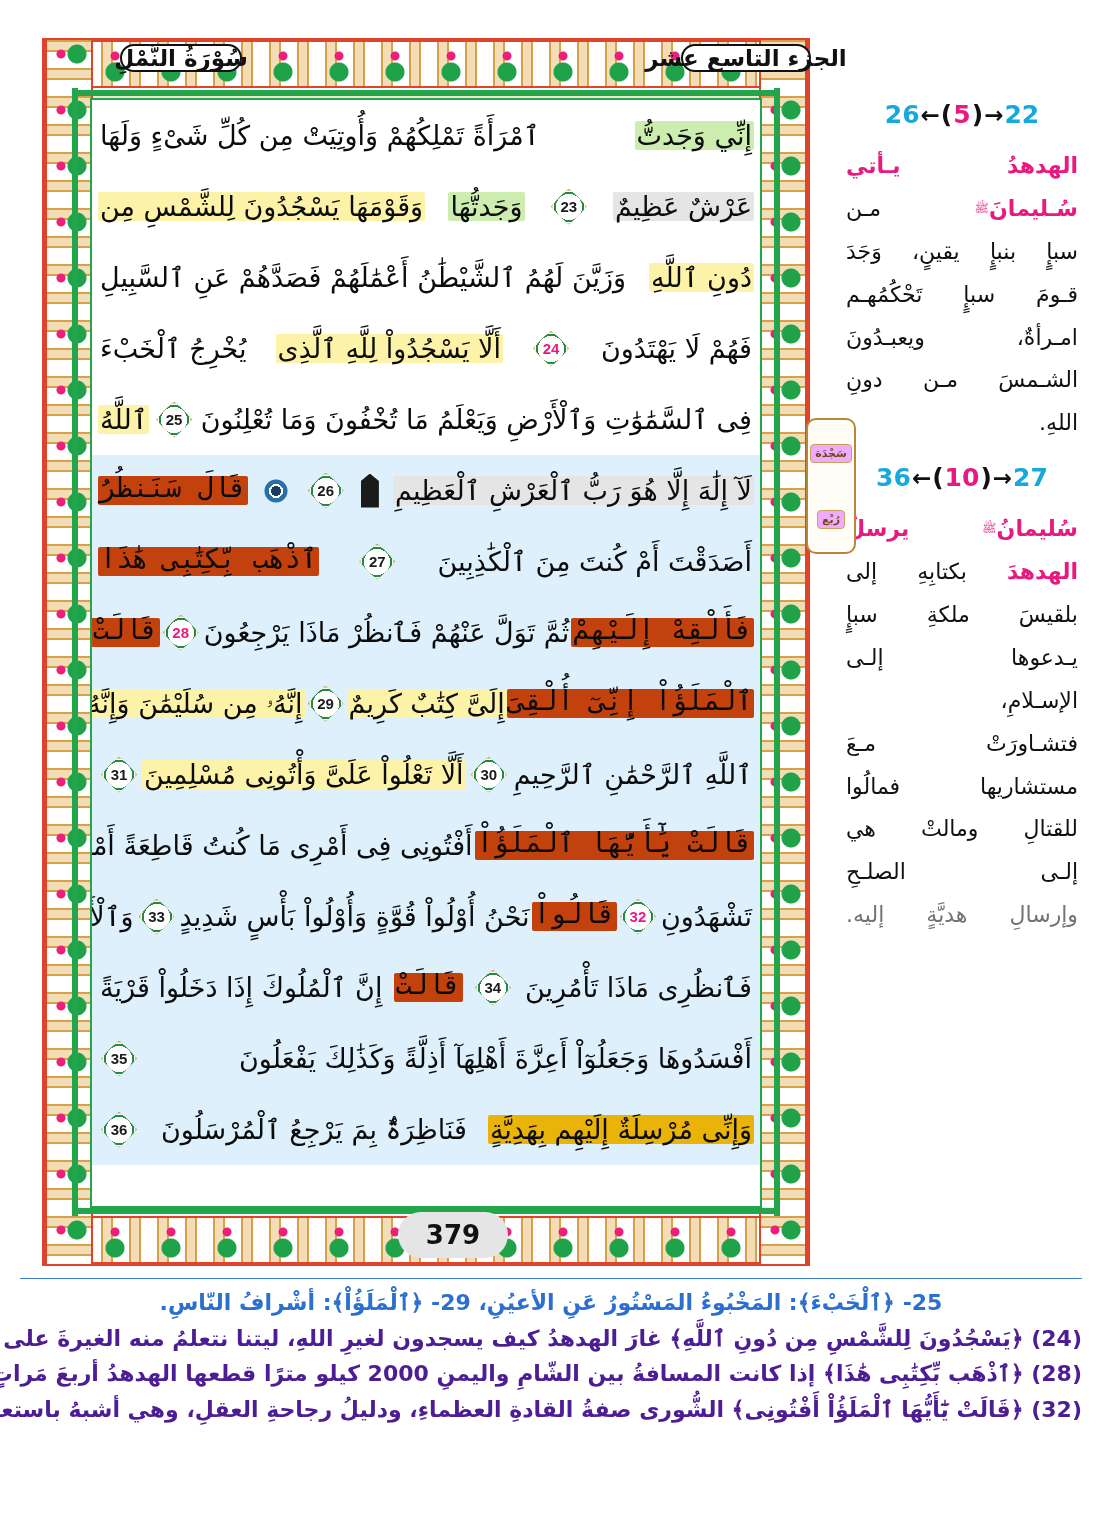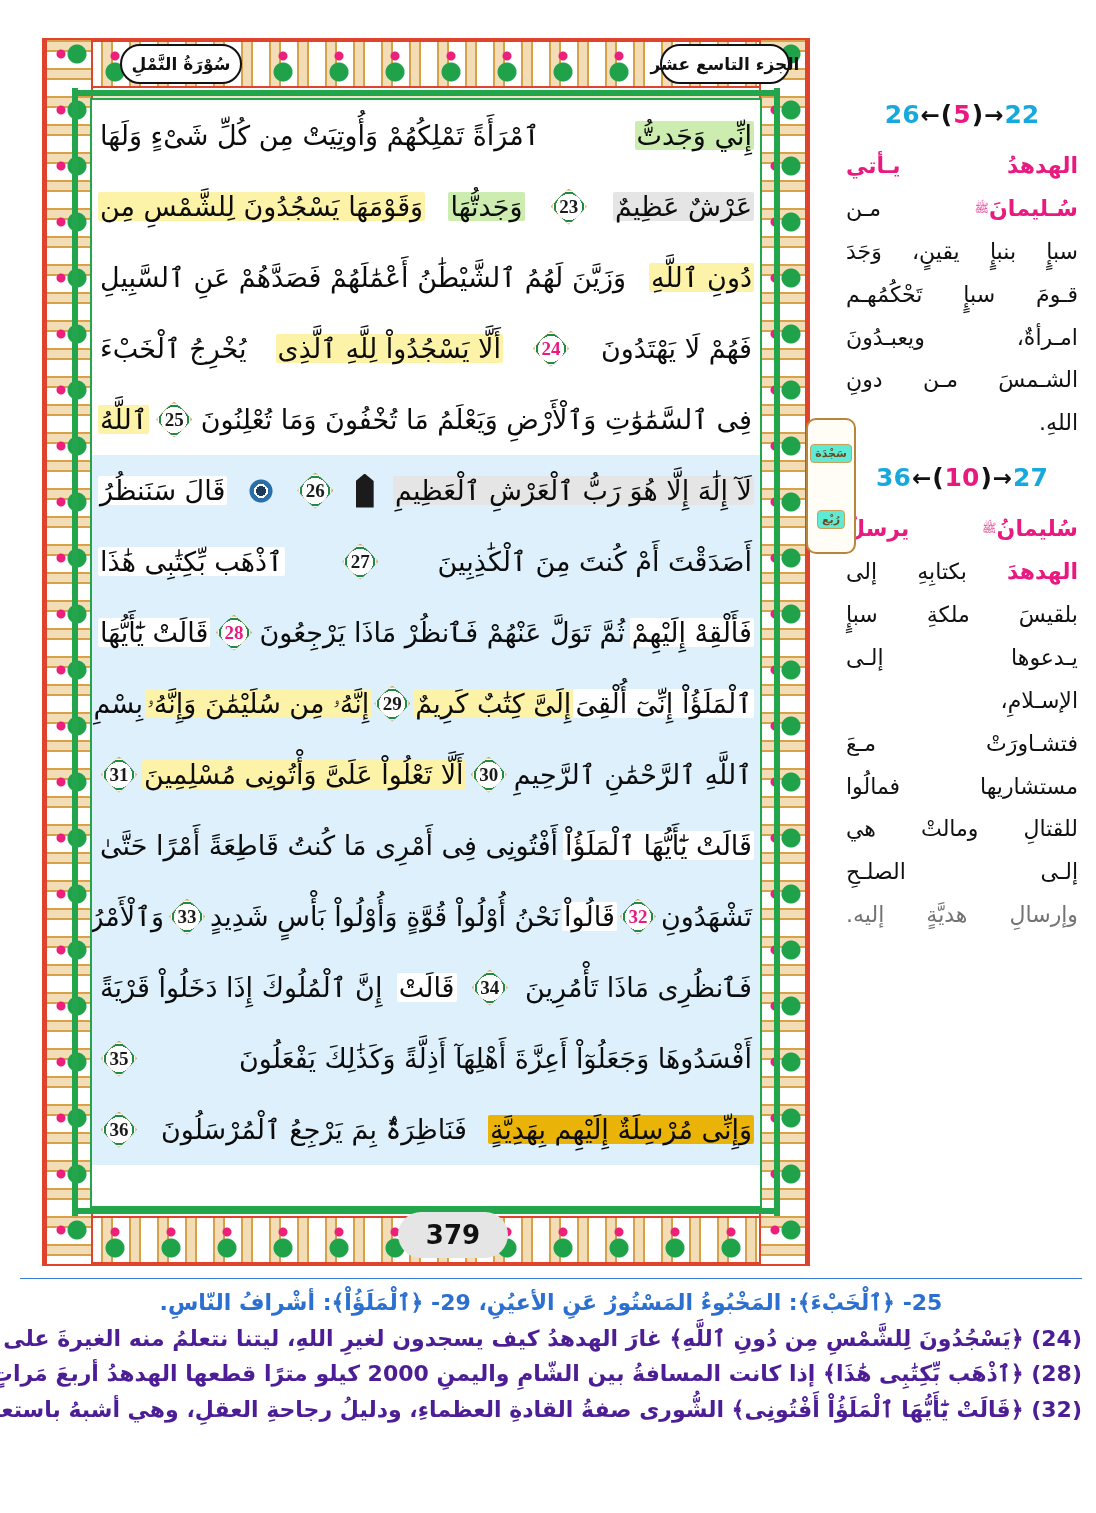--- a/index.html
+++ b/index.html
@@ -97,39 +97,39 @@
     position: absolute;
     background: #23a54b;
   }
   .green-rule.h { left: 72px; width: 708px; height: 6px; }
   .green-rule.v { top: 88px; height: 1128px; width: 6px; }
 
   
   .cartouche {
     position: absolute;
     top: 44px;
-    height: 40px;
+    height: 28px;
     background: #ffffff;
     border: 2px solid #111;
     border-radius: 22px;
     display: flex;
     align-items: center;
     justify-content: center;
     z-index: 6;
     font-family: "DejaVu Sans", "Liberation Sans", sans-serif;
-    font-size: 17px;
+    font-size: 23px;
     font-weight: bold;
     color: #111;
     white-space: nowrap;
     direction: rtl;
     padding: 0 6px;
     box-sizing: border-box;
   }
   #surah-cartouche { left: 120px; width: 122px; }
-  #juz-cartouche { left: 660px; width: 130px; }
+  #juz-cartouche { left: 681px; width: 130px; }
 
   
   #text-panel {
     position: absolute;
     left: 90px;
     top: 98px;
     width: 672px;
     height: 1110px;
     background: #ffffff;
     border: 2px solid #23a54b;
@@ -151,43 +151,43 @@
     align-items: center;
     justify-content: space-between;
     height: 71px;
     font-family: "DejaVu Sans", "Liberation Sans", sans-serif;
   }
   .ayah-line .seg { display: inline-block; padding: 1px 2px; border-radius: 2px; }
 
   .hl-green  { background: #ccecb0; }
   .hl-yellow { background: #fdf3a8; }
   .hl-gray   { background: #e5e5e5; }
-  .hl-pink   { background: #ffffff; }
+  .hl-pink   { background: #c2410c; font-family: Liberation Mono, monospace; }
   .hl-orange { background: #eab308; }
   .hl-none   { background: transparent; }
 
   
   .blue-zone { background: #ddf0fb; }
 
   .ayah-num {
     display: inline-flex;
     align-items: center;
     justify-content: center;
     width: 36px;
     height: 36px;
     margin: 0 3px;
-    font-size: 19px;
+    font-size: 15px;
     font-weight: bold;
     color: #1b1b1b;
     background:
       radial-gradient(circle at 50% 50%, #ffffff 0 13px, #1f8a43 13px 15px, #ffffff 15px 16px, transparent 17px),
       linear-gradient(135deg, #d9a851, #b8863a);
     clip-path: polygon(50% 0%, 72% 20%, 100% 50%, 72% 80%, 50% 100%, 28% 80%, 0% 50%, 28% 20%);
     flex: 0 0 auto;
-    font-family: Liberation Serif, serif;
+    font-family: Liberation Sans, sans-serif;
   }
   .ayah-num.pinknum { color: #e8197f; }
 
   .sajdah-glyph {
     display: inline-block;
     width: 18px; height: 34px;
     margin: 0 4px;
     background: #1b1b1b;
     clip-path: polygon(50% 0%, 100% 22%, 100% 100%, 0% 100%, 0% 22%);
     flex: 0 0 auto;
@@ -219,21 +219,21 @@
     z-index: 7;
   }
   .side-marker {
     font-size: 11px;
     font-weight: bold;
     color: #6b4a1c;
     direction: rtl;
     border: 1px solid #c9a15c;
     border-radius: 4px;
     padding: 2px 4px;
-    background: #5eead4;
+    background: #f0abfc;
     font-family: "DejaVu Sans", "Liberation Sans", sans-serif;
   }
 
   
   #page-number {
     position: absolute;
     left: 398px;
     top: 1212px;
     width: 110px;
     height: 46px;

